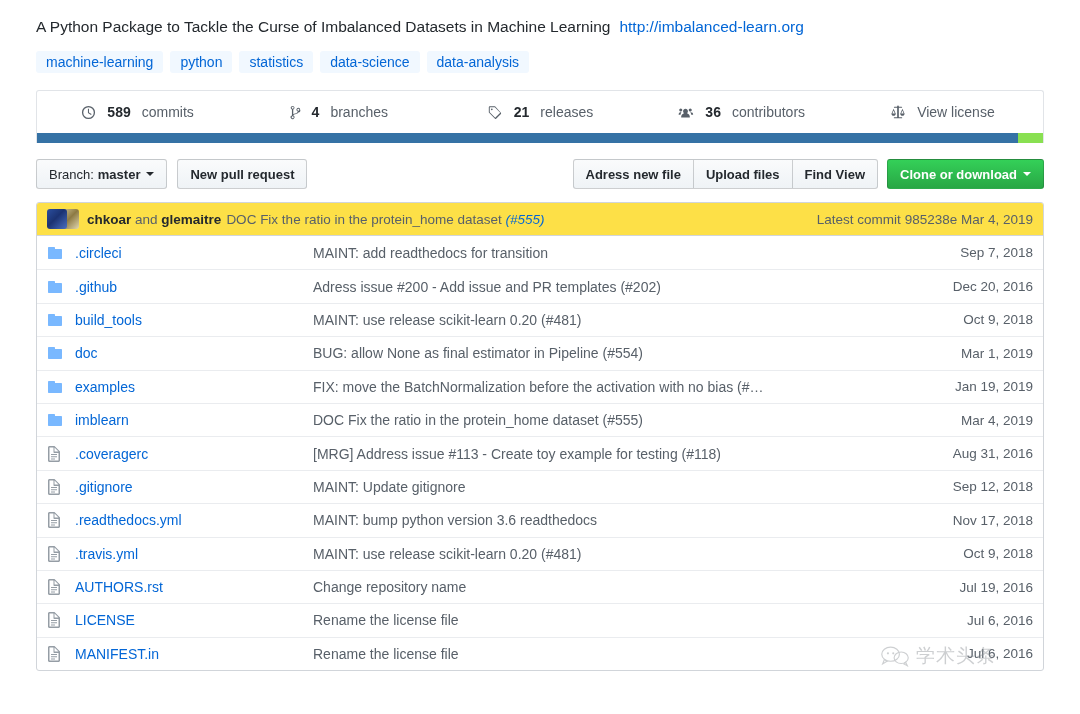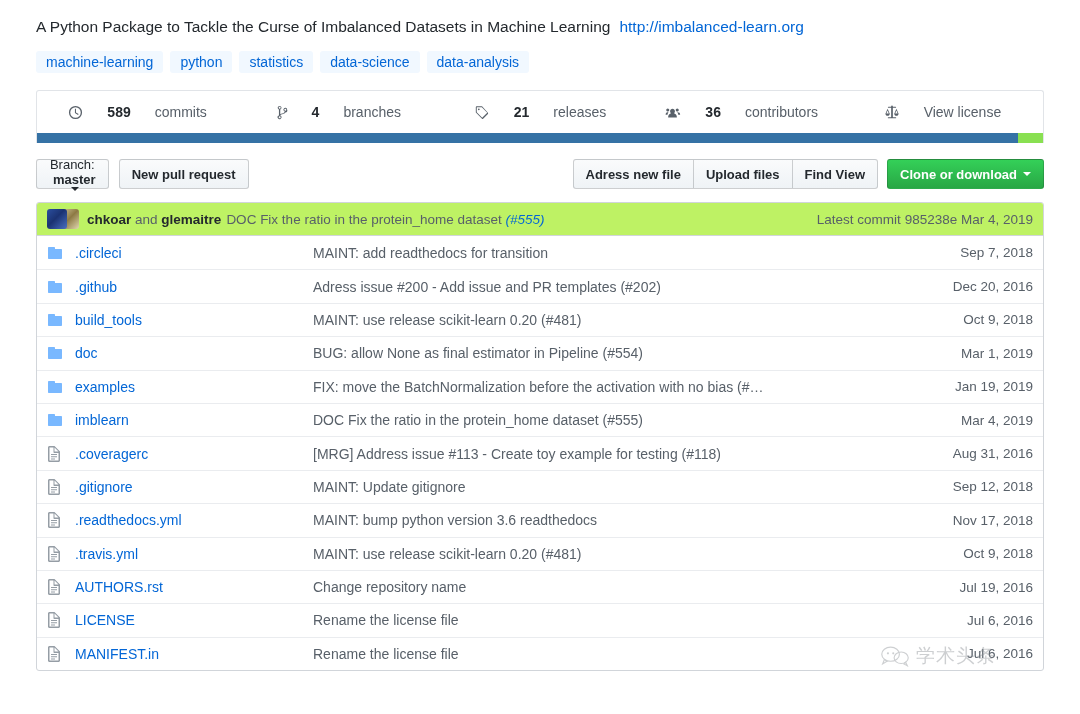--- a/index.html
+++ b/index.html
@@ -54,21 +54,21 @@
     align-items: center;
   }
   .num-item {
     flex: 1 1 0;
     display: flex;
     align-items: center;
     justify-content: center;
     font-size: 14px;
     color: #586069;
     text-decoration: none;
-    gap: 24px;
+    gap: 11px;
     white-space: nowrap;
   }
   .num-strong { font-weight: bold; color: #24292e; }
   .num-label { color: #586069; }
   .icn { display: inline-flex; align-items: center; fill: #586069; }
 
   
   .lang-bar {
     display: flex;
     height: 10px;
@@ -94,21 +94,21 @@
     font-size: 13px;
     font-weight: bold;
     color: #24292e;
     background: linear-gradient(#fafbfc, #eff3f6);
     border: 1px solid rgba(27,31,35,0.2);
     border-radius: 3px;
     cursor: pointer;
     white-space: nowrap;
     text-decoration: none;
   }
-  .btn-branch { margin-right: 10px; font-weight: normal; flex-direction: column; }
+  .btn-branch { margin-right: 10px; font-weight: normal; }
   .btn-branch b { font-weight: bold; margin-left: 4px; }
   .caret {
     display: inline-block;
     width: 0; height: 0;
     margin-left: 6px;
     border-top: 4px solid currentColor;
     border-right: 4px solid transparent;
     border-left: 4px solid transparent;
     vertical-align: middle;
   }
@@ -128,21 +128,21 @@
   .file-wrap {
     margin-top: 13px;
     border: 1px solid #d1d5da;
     border-radius: 3px;
     overflow: hidden;
     background: #fff;
   }
   .commit-tease {
     display: flex;
     align-items: center;
-    background: #bef264;
+    background: #fde047;
     border-bottom: 1px solid #d1d5da;
     height: 33px;
     padding: 0 10px;
     font-size: 13.5px;
     color: #586069;
   }
   .avatar-stack { position: relative; width: 32px; height: 20px; flex: none; margin-right: 8px; }
   .avatar {
     position: absolute; top: 0;
     width: 20px; height: 20px;

